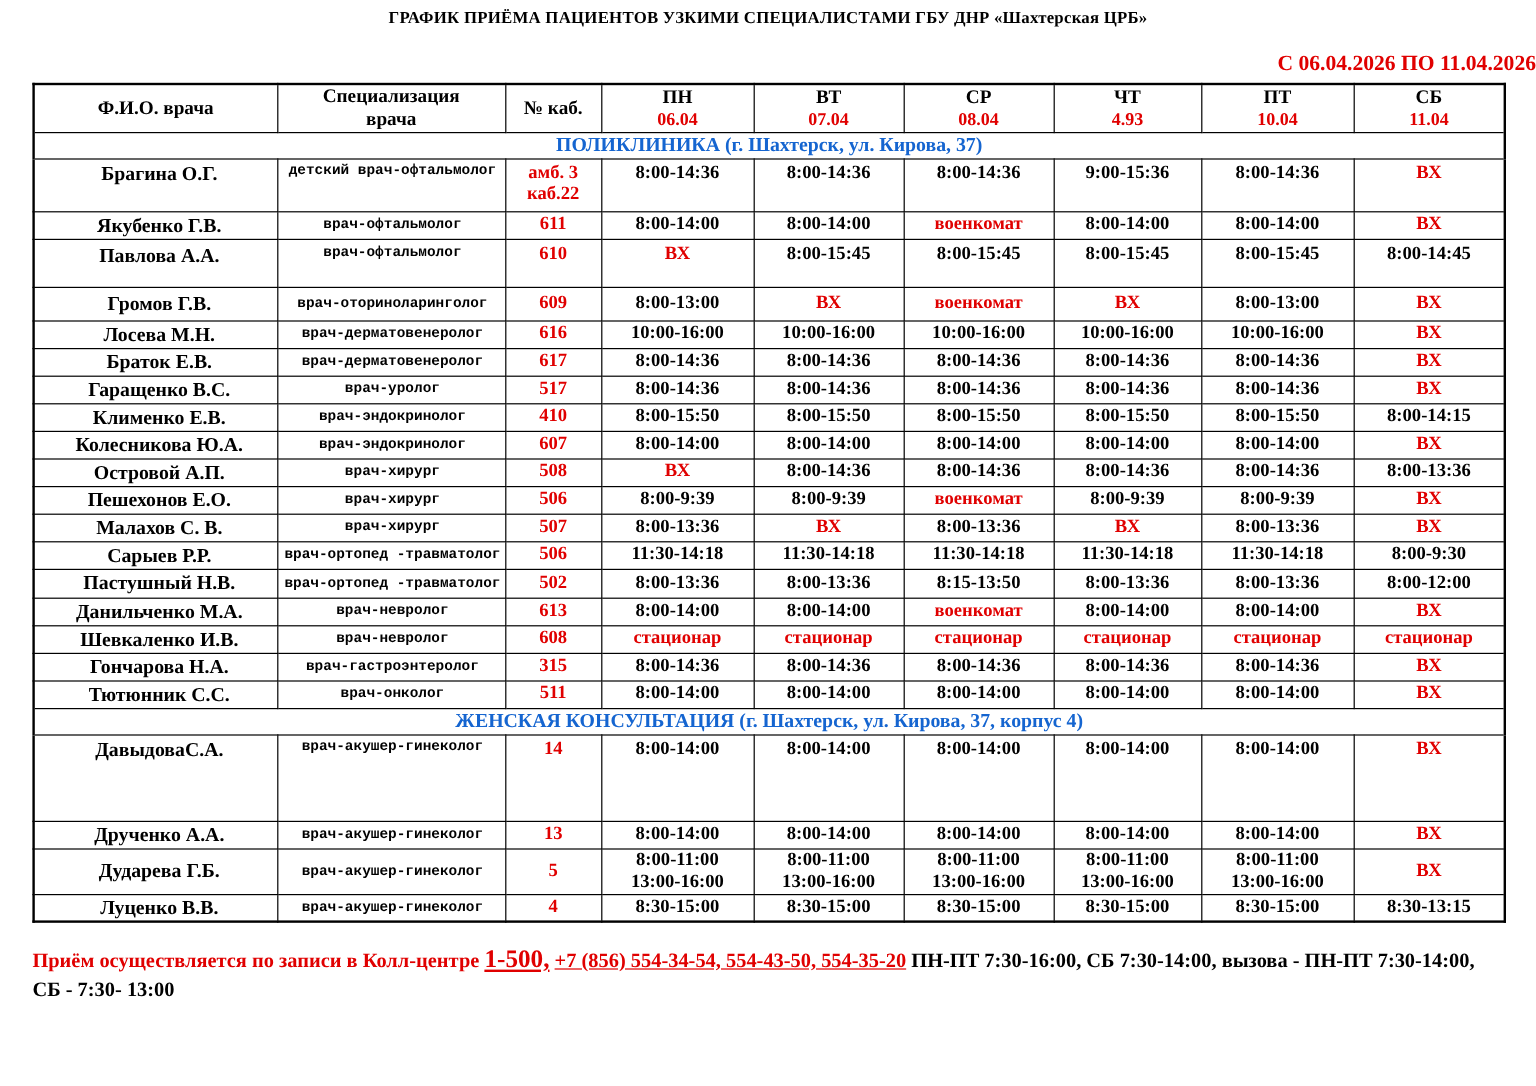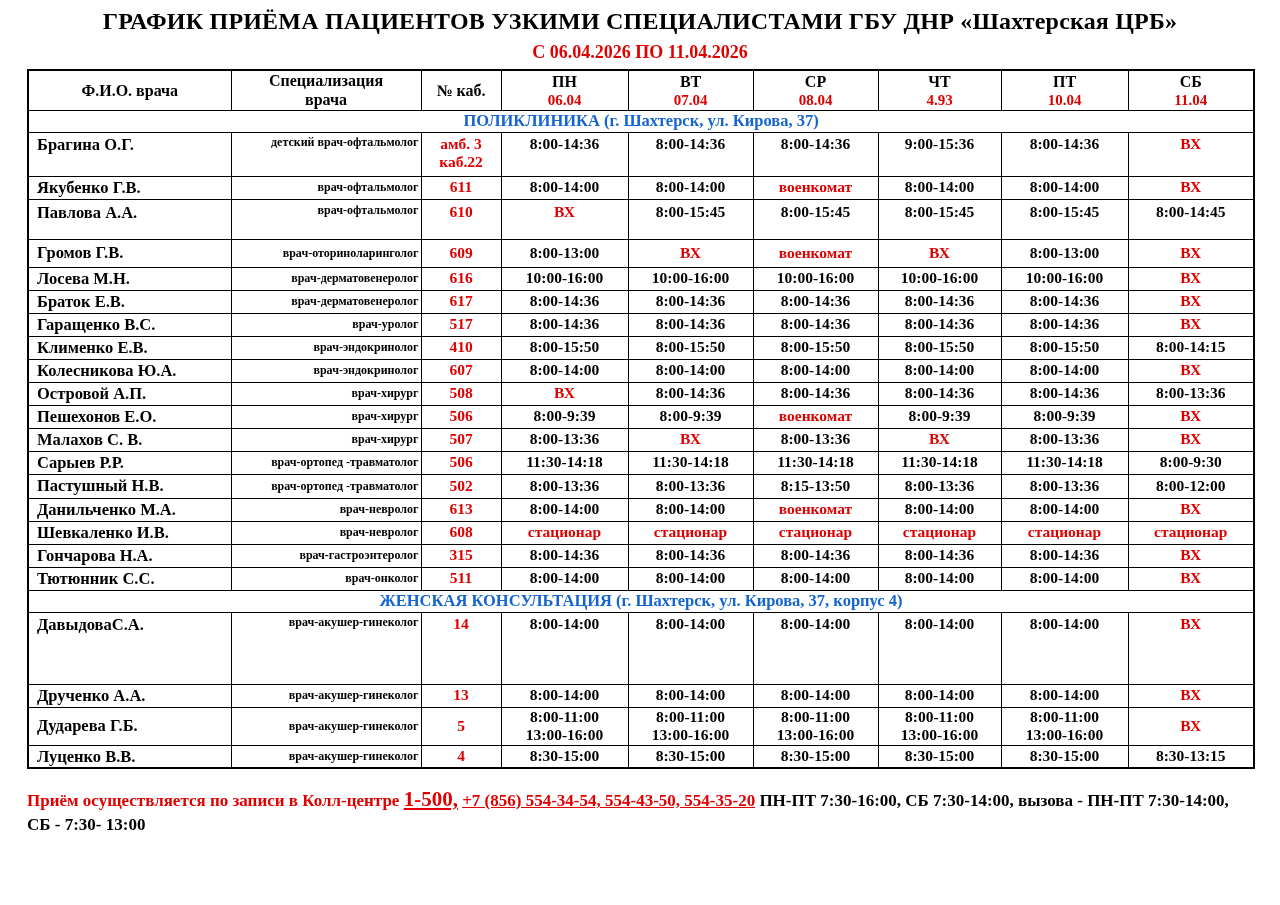--- a/index.html
+++ b/index.html
@@ -1,29 +1,29 @@
 <!DOCTYPE html>
 <html style="--red: #e00000; --blue: #1565d0; --black: #000000;"><head>
 <meta charset="utf-8">
 <style>
   :root{ --red:#e00000; --blue:#1565d0; --black:#000000; }
   html,body{margin:0;padding:0;background:#fff;}
   body{width:1280px;height:905px;font-family:"Liberation Serif","DejaVu Serif",serif;color:#000;overflow:hidden;}
   .page{width:1280px;}
-  .title{margin-top:8px;text-align:center;font-weight:bold;font-size:24px;letter-spacing:.2px;}
-  .subtitle{text-align:center;font-weight:bold;font-size:18px;color:var(--red);margin-top:7px;}
+  .title{margin-top:8px;text-align:center;font-weight:bold;font-size:14px;letter-spacing:.2px;}
+  .subtitle{text-align:right;font-weight:bold;font-size:18px;color:var(--red);margin-top:18px;}
   table.sched{border-collapse:collapse;margin:6px 0 0 27px;table-layout:fixed;width:1226px;border:2px solid #000;}
   th,td{border:1.5px solid #000;font-weight:bold;text-align:center;padding:0 2px;line-height:1.2;vertical-align:middle;overflow:hidden;}
   thead tr{height:40px;}
   thead th{font-size:16px;}
   thead .date{color:var(--red);font-size:15px;}
   thead .spec-head{white-space:pre-line;}
   tbody tr{height:23px;padding-left:16px;}
-  td.name{text-align:left;padding-left:8px;font-size:16.5px;white-space:nowrap;}
-  td.spec{text-align:right;padding-left:4px;font-size:12px;line-height:1.25;}
+  td.name{text-align:center;padding-left:8px;font-size:16.5px;white-space:nowrap;}
+  td.spec{text-align:center;padding-left:4px;font-size:12px;line-height:1.25;font-family:Liberation Mono, monospace;}
   td.cab{color:var(--red);font-size:15.5px;margin-top:23px;}
   td.time{font-size:15.5px;}
   td.time.red{color:var(--red);}
   tr.section{height:22px;}
   tr.section td{color:var(--blue);font-size:16.5px;border-left:2px solid #000;border-right:2px solid #000;}
   
   tbody tr:nth-child(2){height:44px;} tbody tr:nth-child(2) td{vertical-align:top;padding-top:2px;}
   tbody tr:nth-child(4){height:40px;} tbody tr:nth-child(4) td{vertical-align:top;padding-top:3px;}
   tbody tr:nth-child(5){height:28px;}
   tbody tr:nth-child(15){height:24px;}

